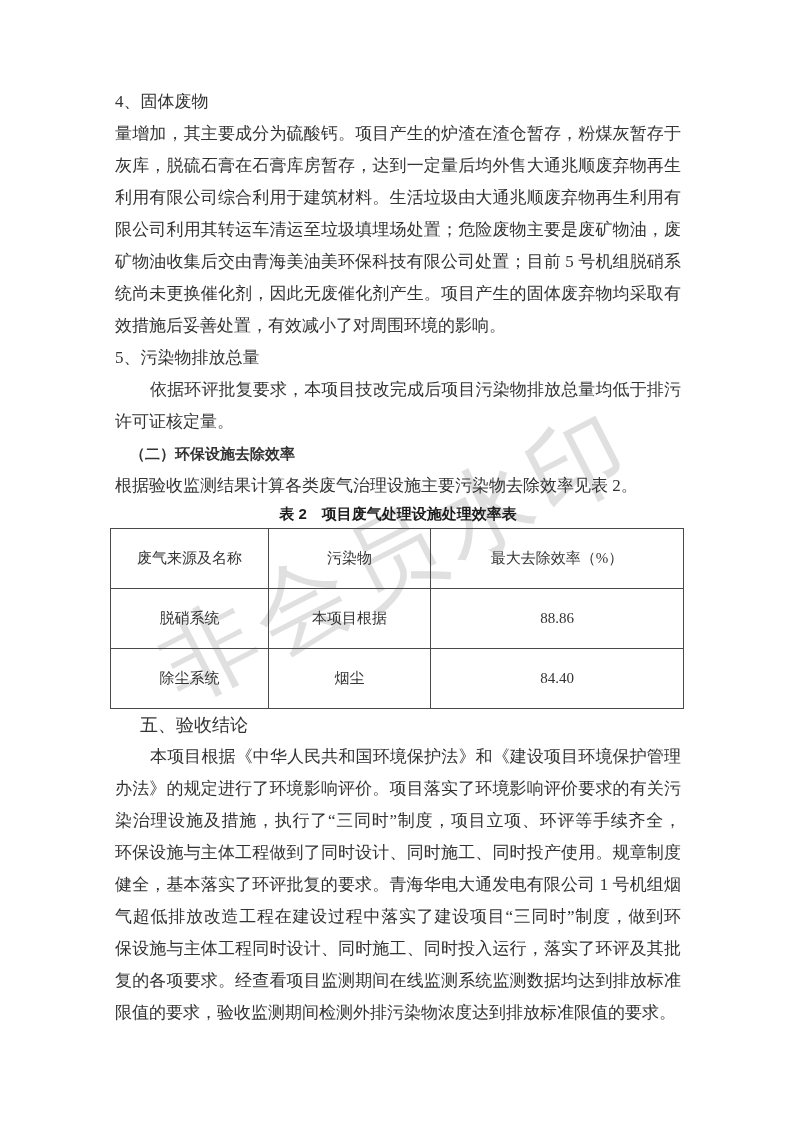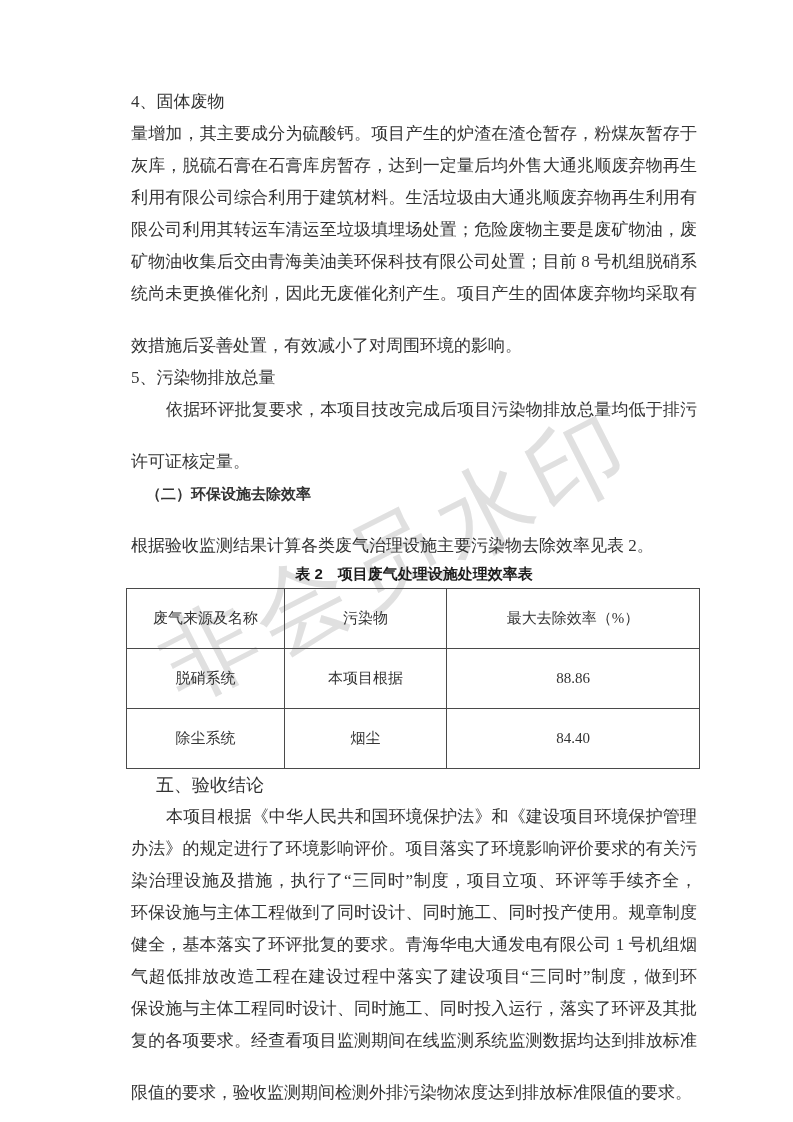--- a/index.html
+++ b/index.html
@@ -19,31 +19,31 @@
     font-family: "Liberation Sans", "DejaVu Sans", sans-serif;
     font-size: 95px;
     letter-spacing: 8px;
     color: #e0e0e0;
     white-space: nowrap;
     z-index: 0;
     user-select: none;
   }
   .content {
     position: absolute;
-    left: 131px;
+    left: 115px;
     top: 86px;
     width: 566px;
     z-index: 1;
     font-size: 17px;
     line-height: 32px;
     color: #333333;
   }
   .line { height: 32px; overflow: hidden; }
   .jline { text-align: justify; text-align-last: justify; }
-  .lline { text-align: left; text-align-last: left; margin-top: 20px; }
+  .lline { text-align: left; text-align-last: left; }
   .indent { text-indent: 35px; }
   .sec-num { text-align: left; }
   .h-bold {
     font-family: "Liberation Sans", "DejaVu Sans", sans-serif;
     font-weight: bold;
     font-size: 15px;
     padding-left: 15px;
   }
   .h-concl {
     font-family: "Liberation Sans", "DejaVu Sans", sans-serif;
@@ -89,21 +89,21 @@
   <div class="watermark">非会员水印</div>
 
   <div class="content">
 
     <div class="line sec-num">4、固体废物</div>
 
     <div class="line jline">量增加，其主要成分为硫酸钙。项目产生的炉渣在渣仓暂存，粉煤灰暂存于</div>
     <div class="line jline">灰库，脱硫石膏在石膏库房暂存，达到一定量后均外售大通兆顺废弃物再生</div>
     <div class="line jline">利用有限公司综合利用于建筑材料。生活垃圾由大通兆顺废弃物再生利用有</div>
     <div class="line jline">限公司利用其转运车清运至垃圾填埋场处置；危险废物主要是废矿物油，废</div>
-    <div class="line jline">矿物油收集后交由青海美油美环保科技有限公司处置；目前 8 号机组脱硝系</div>
+    <div class="line jline">矿物油收集后交由青海美油美环保科技有限公司处置；目前 5 号机组脱硝系</div>
     <div class="line jline">统尚未更换催化剂，因此无废催化剂产生。项目产生的固体废弃物均采取有</div>
     <div class="line lline">效措施后妥善处置，有效减小了对周围环境的影响。</div>
 
     <div class="line sec-num">5、污染物排放总量</div>
 
     <div class="line jline indent">依据环评批复要求，本项目技改完成后项目污染物排放总量均低于排污</div>
     <div class="line lline">许可证核定量。</div>
 
     <div class="line h-bold">（二）环保设施去除效率</div>
 

